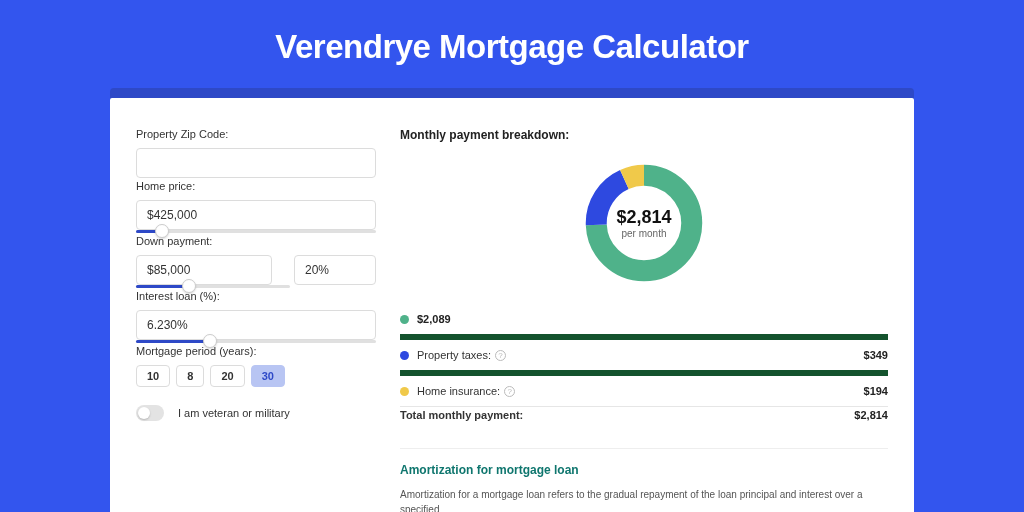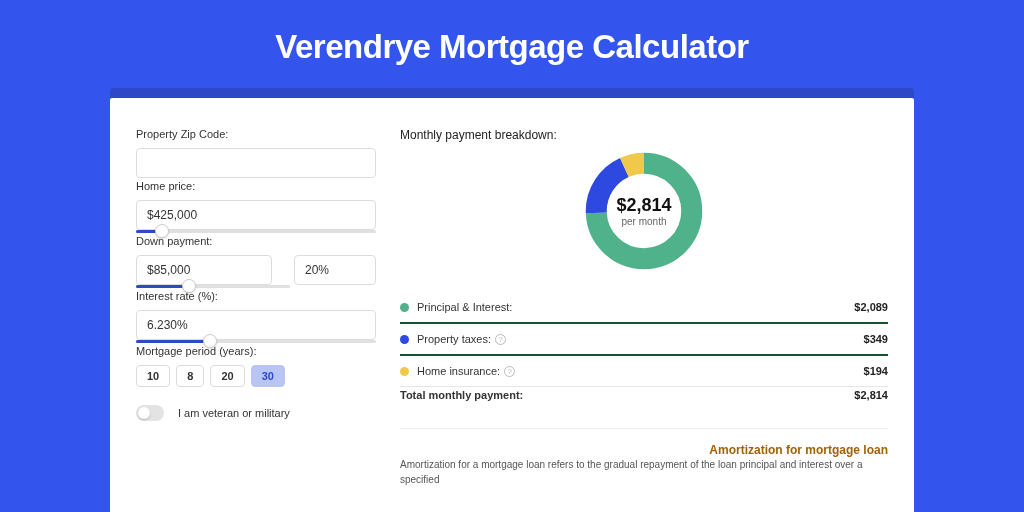--- a/index.html
+++ b/index.html
@@ -105,41 +105,42 @@
     position: absolute;
     left: 2px; top: 2px;
     width: 12px; height: 12px;
     background: #fff;
     border-radius: 50%;
     box-shadow: 0 1px 2px rgba(0,0,0,0.2);
   }
   .toggle-label { font-size: 11px; color: #333; }
   .breakdown-title {
     font-size: 12px;
-    font-weight: 400;
+    font-weight: 700;
     color: #222;
+    margin-bottom: 12px;
   }
   .donut-wrap { display: flex; justify-content: center; padding: 6px 0 18px; }
   .donut { position: relative; width: 126px; height: 126px; }
   .donut svg { transform: rotate(-90deg); }
   .donut-center {
     position: absolute;
     inset: 0;
     display: flex;
     flex-direction: column;
     align-items: center;
     justify-content: center;
   }
   .donut-amount { font-size: 18px; font-weight: 800; color: #111; }
   .donut-sub { font-size: 10px; color: #666; }
   .legend-row {
     display: flex;
     align-items: center;
     padding: 9px 0;
-    border-top: 2px solid #14532d;
+    border-top: 6px solid #14532d;
     font-size: 11px;
   }
   .legend-row:first-of-type { border-top: none; }
   .legend-row.total { font-weight: 700; border-top: 1px solid #e6e6e6; padding-top:2px;}
   .dot {
     width: 9px; height: 9px;
     border-radius: 50%;
     margin-right: 8px;
     flex-shrink: 0;
   }
@@ -150,21 +151,21 @@
     width: 11px; height: 11px;
     border: 1px solid #bbb;
     border-radius: 50%;
     display: inline-flex;
     align-items: center;
     justify-content: center;
     font-size: 8px;
     color: #bbb;
   }
   .amort-section { margin-top: 18px; border-top: 1px solid #eee; padding-top: 14px;}
-  .amort-title { font-size: 12px; font-weight: 700; color: #a16207; margin-bottom: 0; text-align: right;}
+  .amort-title { font-size: 12px; font-weight: 700; color: #0f766e; margin-bottom: 10px;}
   .amort-text { font-size: 10px; color: #555; line-height: 1.5; }
 </style>
 </head>
 <body>
 
 <h1 class="page-title">Verendrye Mortgage Calculator</h1>
 <div class="header-accent"></div>
 
 <div class="card">
 
@@ -190,21 +191,21 @@
         <input class="text-input" value="$85,000" style="">
         <input class="text-input" value="20%" style="">
       </div>
       <div class="slider-track" style="width:64%">
         <div class="slider-fill" style="width:32%"></div>
         <div class="slider-thumb" style="left:30%"></div>
       </div>
     </div>
 
     <div class="field-group">
-      <label class="field-label">Interest rate (%):</label>
+      <label class="field-label">Interest loan (%):</label>
       <input class="text-input" value="6.230%" style="">
       <div class="slider-track">
         <div class="slider-fill" style="width:30%"></div>
         <div class="slider-thumb" style="left:28%"></div>
       </div>
     </div>
 
     <div class="field-group">
       <label class="field-label">Mortgage period (years):</label>
       <div class="period-row">
@@ -235,21 +236,20 @@
         <div class="donut-center">
           <div class="donut-amount">$2,814</div>
           <div class="donut-sub">per month</div>
         </div>
       </div>
     </div>
 
     <div>
         <div class="legend-row">
           <span class="dot" style="background: rgb(79, 178, 138);"></span>
-          <span class="legend-label">Principal &amp; Interest:</span>
           <span class="legend-val">$2,089</span>
         </div>
         <div class="legend-row">
           <span class="dot" style="background: rgb(46, 73, 224);"></span>
           <span class="legend-label">Property taxes: <span class="info-icon">?</span></span>
           <span class="legend-val">$349</span>
         </div>
         <div class="legend-row">
           <span class="dot" style="background: rgb(240, 201, 74);"></span>
           <span class="legend-label">Home insurance: <span class="info-icon">?</span></span>

